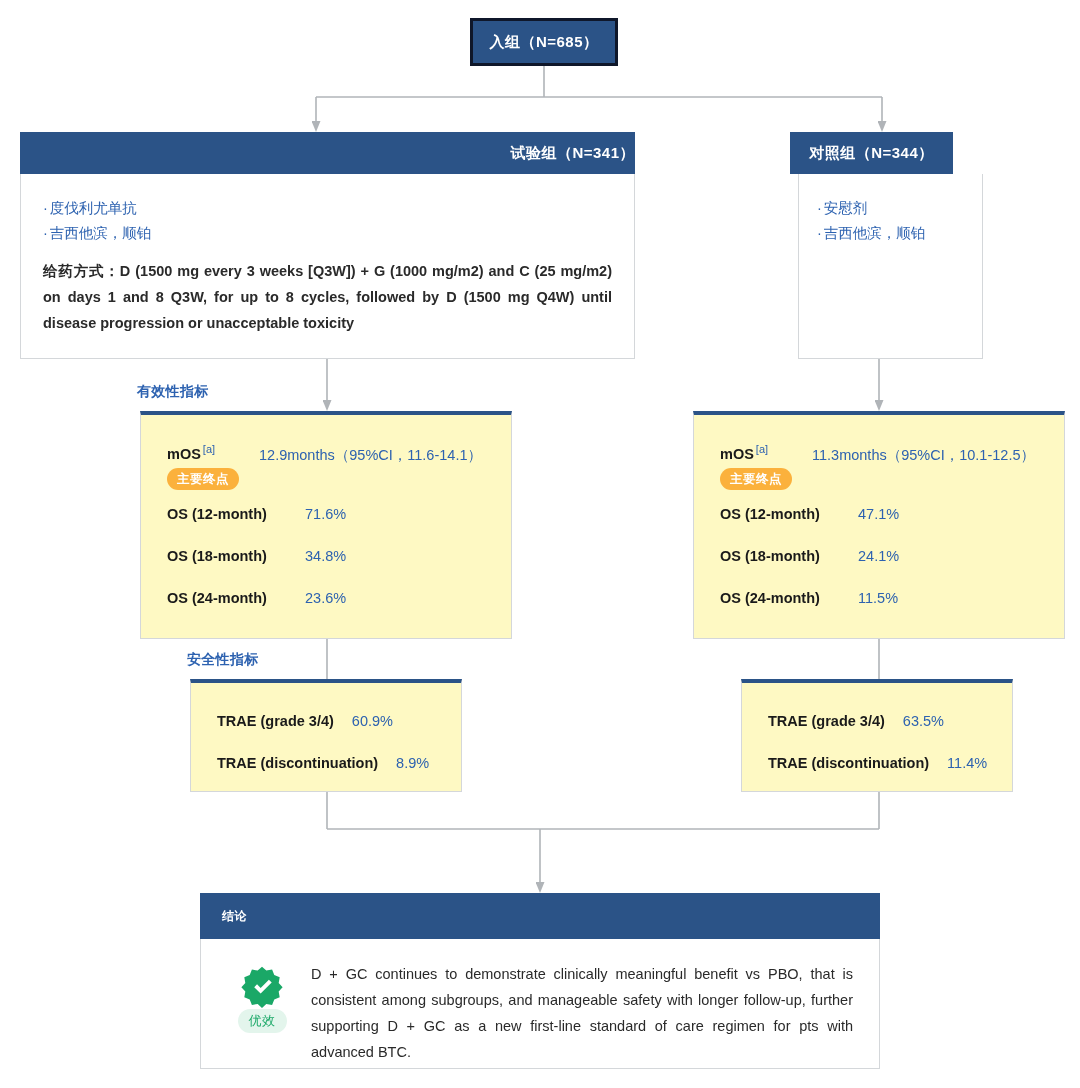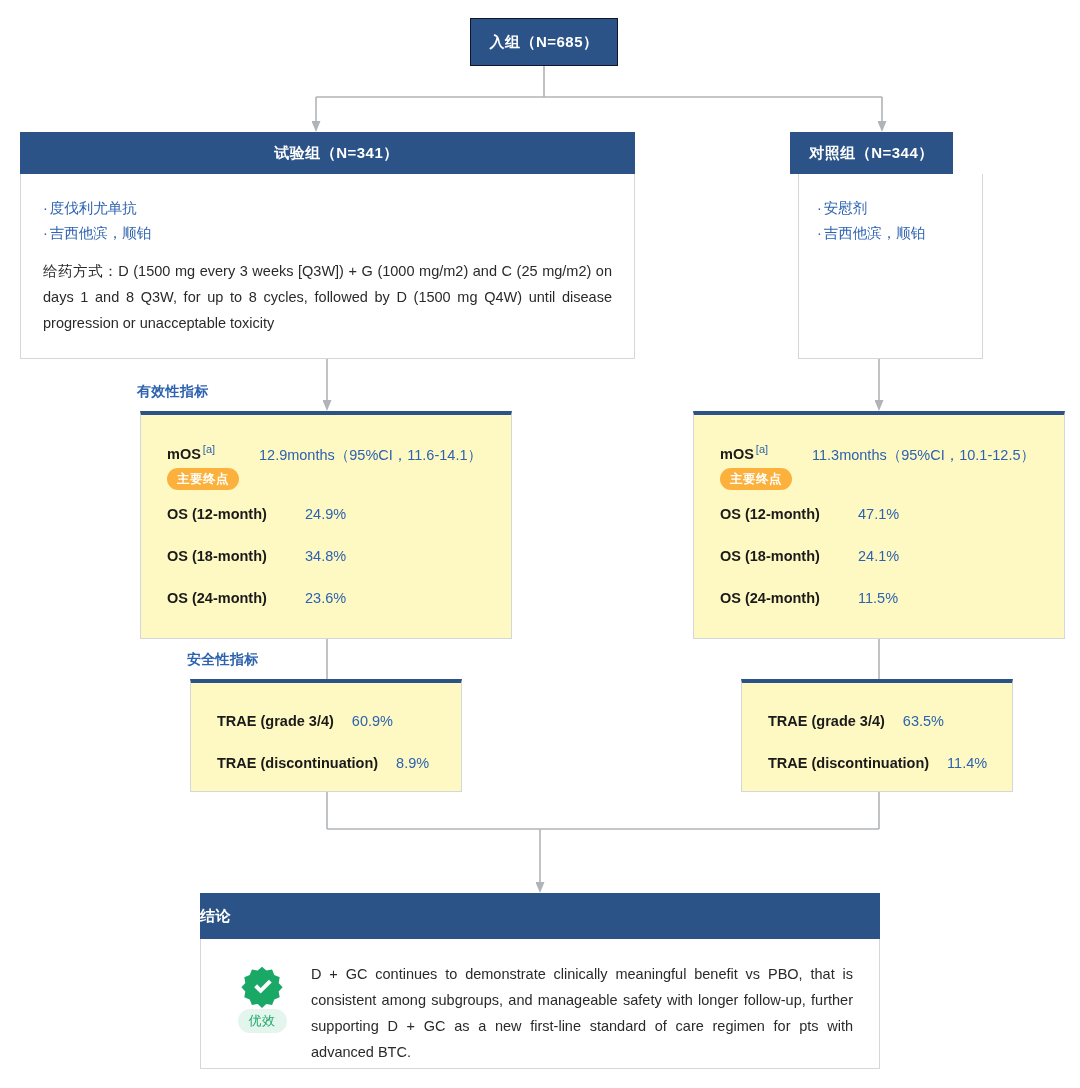--- a/index.html
+++ b/index.html
@@ -62,35 +62,35 @@
     background: #fef9c3;
   }
 
   
   #enroll {
     left: 470px;
     top: 18px;
     width: 148px;
     height: 48px;
     background: #2b5387;
-    border: 1px solid #0f172a;
+    border: 3px solid #0f172a;
     color: #ffffff;
     display: flex;
     align-items: center;
     justify-content: center;
     font-size: 15px;
     font-weight: bold;
     letter-spacing: 0.5px;
   }
 
   
   #arm-exp-hdr {
     left: 20px; top: 132px;
     width: 615px; height: 42px;
-    display: flex; align-items: center; justify-content: center;
+    display: flex; align-items: center; justify-content: flex-end;
     font-size: 15px;
     letter-spacing: 0.5px;
     padding-left: 18px;
   }
   #arm-exp-body {
     left: 20px; top: 174px;
     width: 615px; height: 185px;
     padding: 22px 22px 8px 22px;
   }
   #arm-ctl-hdr {
@@ -113,20 +113,21 @@
     white-space: nowrap;
   }
   .bullet-line .dot { margin-right: 2px; }
 
   .dose-text {
     margin-top: 12px;
     font-size: 14.5px;
     line-height: 26px;
     color: #2a2a2a;
     text-align: justify;
+    font-weight: bold;
   }
 
   
   .section-cap {
     position: absolute;
     color: #2d62b0;
     font-size: 14px;
     font-weight: bold;
     letter-spacing: 0.3px;
   }
@@ -202,22 +203,23 @@
   }
 
   .gap-18 { width: 18px; flex: 0 0 18px; }
   .lbl-w-120 { width: 120px; }
 
   
   #concl-hdr {
     left: 200px; top: 893px;
     width: 680px; height: 46px;
     display: flex; align-items: center;
-    box-sizing: border-box;
-    font-size: 15px;
+    padding-left: 22px;
+    box-sizing: border-box;
+    font-size: 12px;
     letter-spacing: 0.5px;
   }
   #concl-body {
     left: 200px; top: 939px;
     width: 680px; height: 130px;
     padding: 22px 26px 0 22px;
     display: flex;
     align-items: flex-start;
     box-sizing: border-box;
   }
@@ -321,21 +323,21 @@
           <span class="mos-name">mOS</span><span class="mos-sup">[a]</span>
         </div>
         <span class="badge-primary">主要终点</span>
       </div>
       <div class="mos-value">12.9months（95%CI，11.6-14.1）</div>
     </div>
 
     <div class="metric-row">
       <span class="metric-label lbl-w-120">OS (12-month)</span>
       <span class="gap-18"></span>
-      <span class="metric-value">24.9%</span>
+      <span class="metric-value">71.6%</span>
     </div>
     <div class="metric-row">
       <span class="metric-label lbl-w-120">OS (18-month)</span>
       <span class="gap-18"></span>
       <span class="metric-value">34.8%</span>
     </div>
     <div class="metric-row">
       <span class="metric-label lbl-w-120">OS (24-month)</span>
       <span class="gap-18"></span>
       <span class="metric-value">23.6%</span>

